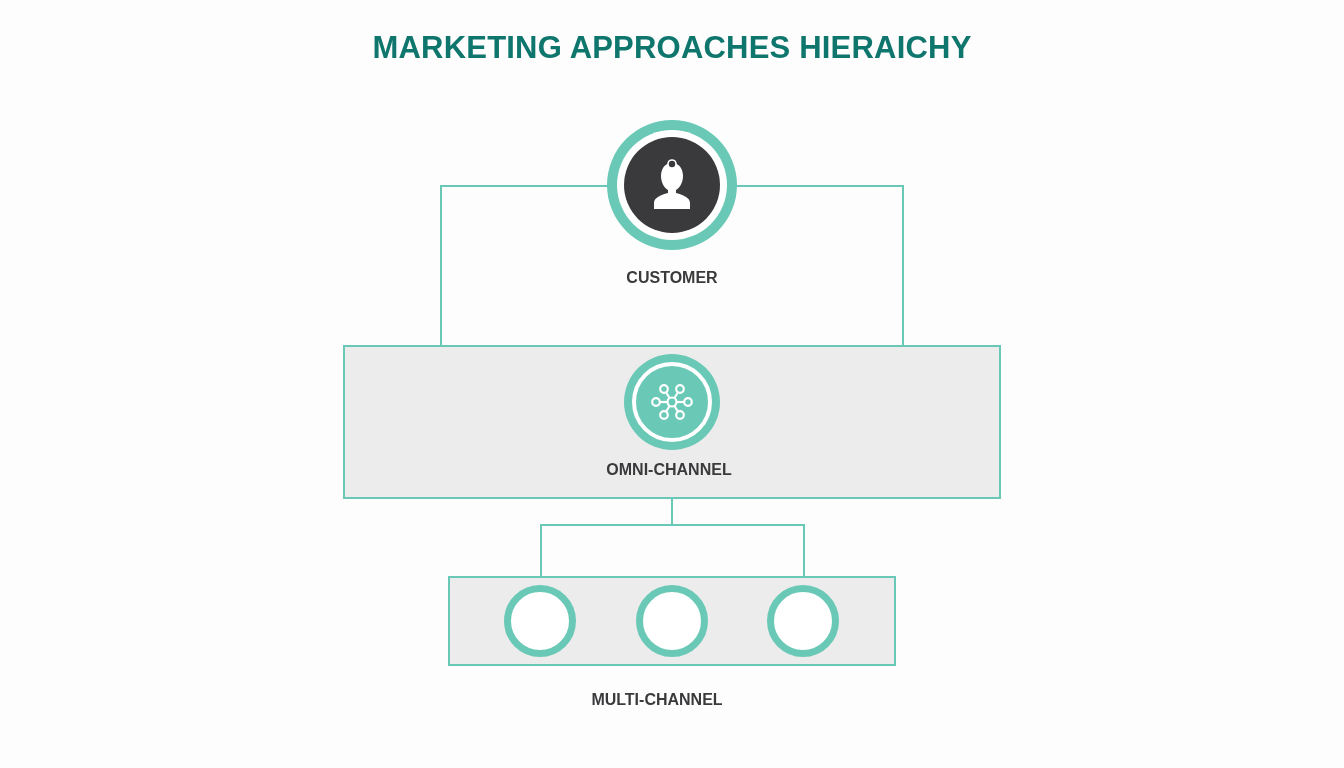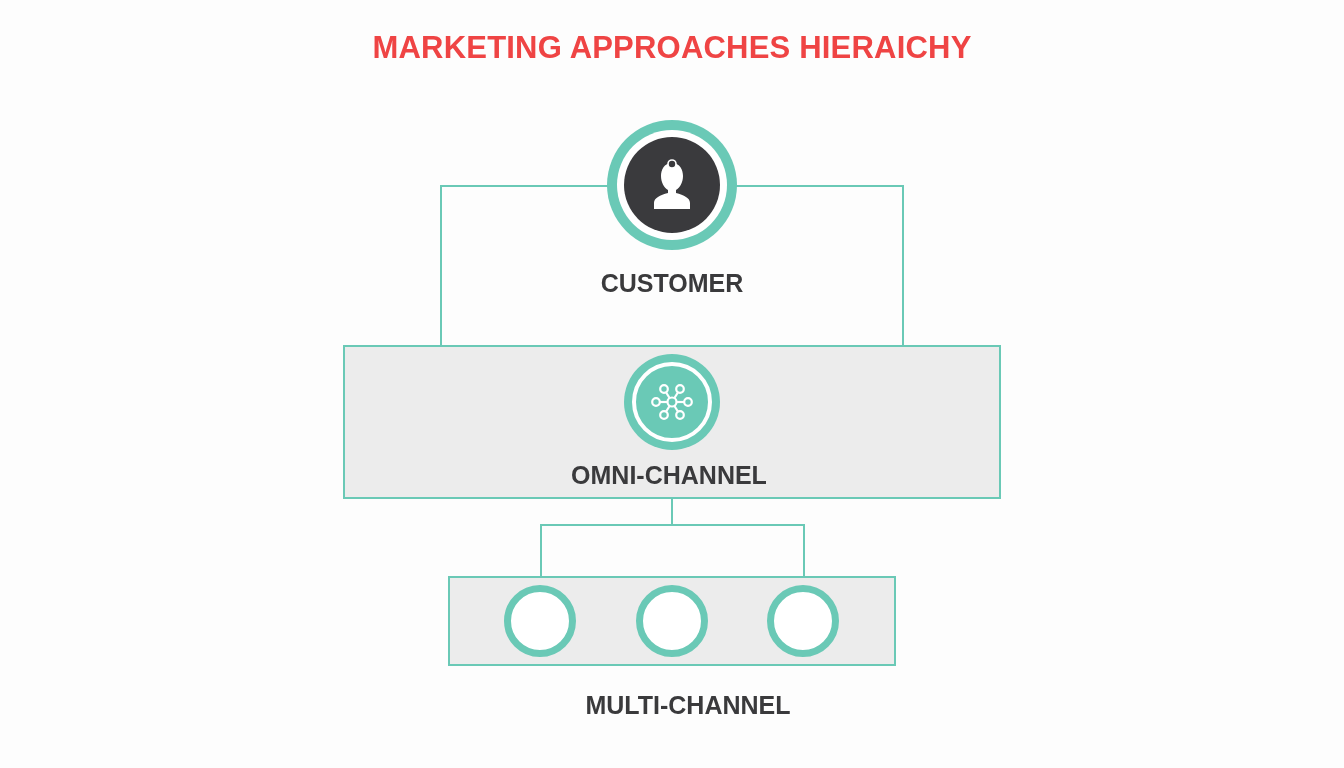--- a/index.html
+++ b/index.html
@@ -18,39 +18,39 @@
       background: #fdfdfd;
     }
     .title {
       position: absolute;
       left: 0;
       top: 30px;
       width: 1344px;
       text-align: center;
       font-size: 31px;
       font-weight: bold;
-      color: #ef4444;
+      color: #0f766e;
       letter-spacing: 0.2px;
     }
     .line {
       position: absolute;
       background: #6ac9b6;
     }
     .box {
       position: absolute;
       box-sizing: border-box;
       border: 2px solid #6ac9b6;
       background: #ececec;
     }
     .label {
       position: absolute;
       text-align: center;
       font-weight: bold;
       color: #3a3a3c;
-      font-size: 25px;
+      font-size: 16px;
     }
     .node-customer {
       position: absolute;
       left: 607px;
       top: 120px;
       width: 130px;
       height: 130px;
       box-sizing: border-box;
       border-radius: 50%;
       background: #6ac9b6;
@@ -164,15 +164,15 @@
   <div class="line" style="left:540px; top:524px; width:265px; height:2px;"></div>
   <div class="line" style="left:540px; top:524px; width:2px; height:53px;"></div>
   <div class="line" style="left:803px; top:524px; width:2px; height:53px;"></div>
 
   <div class="box" style="left:448px; top:576px; width:448px; height:90px;"></div>
 
   <div class="channel-circle" style="left:504px; top:585px;"></div>
   <div class="channel-circle" style="left:636px; top:585px;"></div>
   <div class="channel-circle" style="left:767px; top:585px;"></div>
 
-  <div class="label" style="left:488px; top:691px; width:400px;">MULTI-CHANNEL</div>
+  <div class="label" style="left:457px; top:691px; width:400px;">MULTI-CHANNEL</div>
 
 </div>
 
 </body></html>

